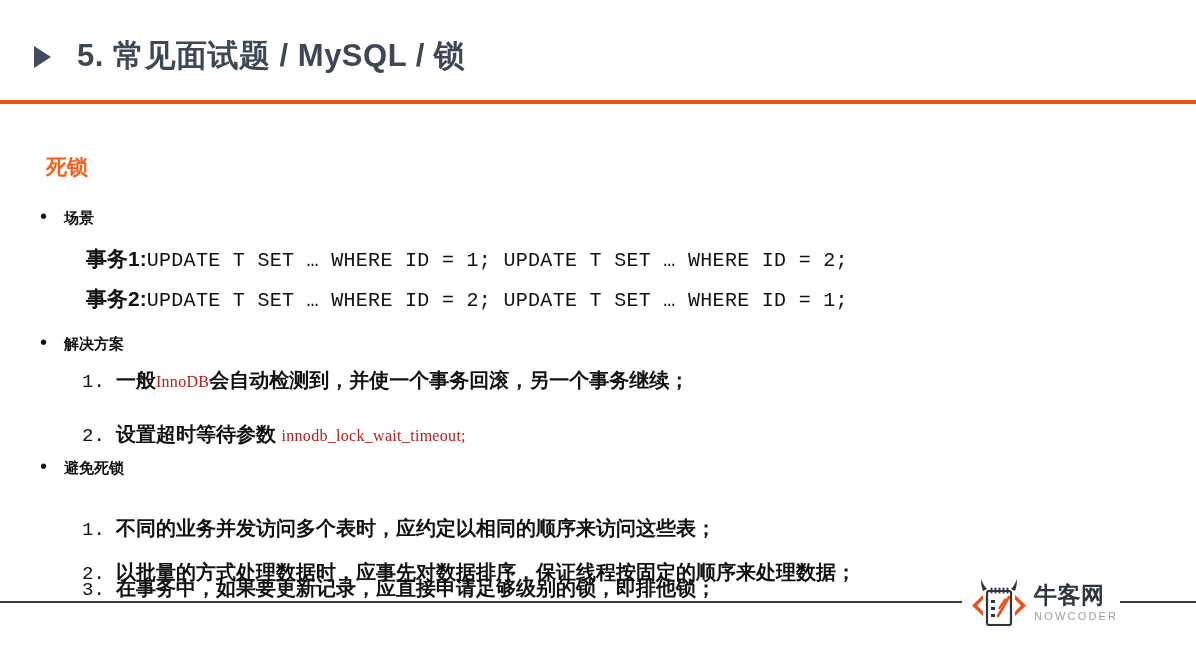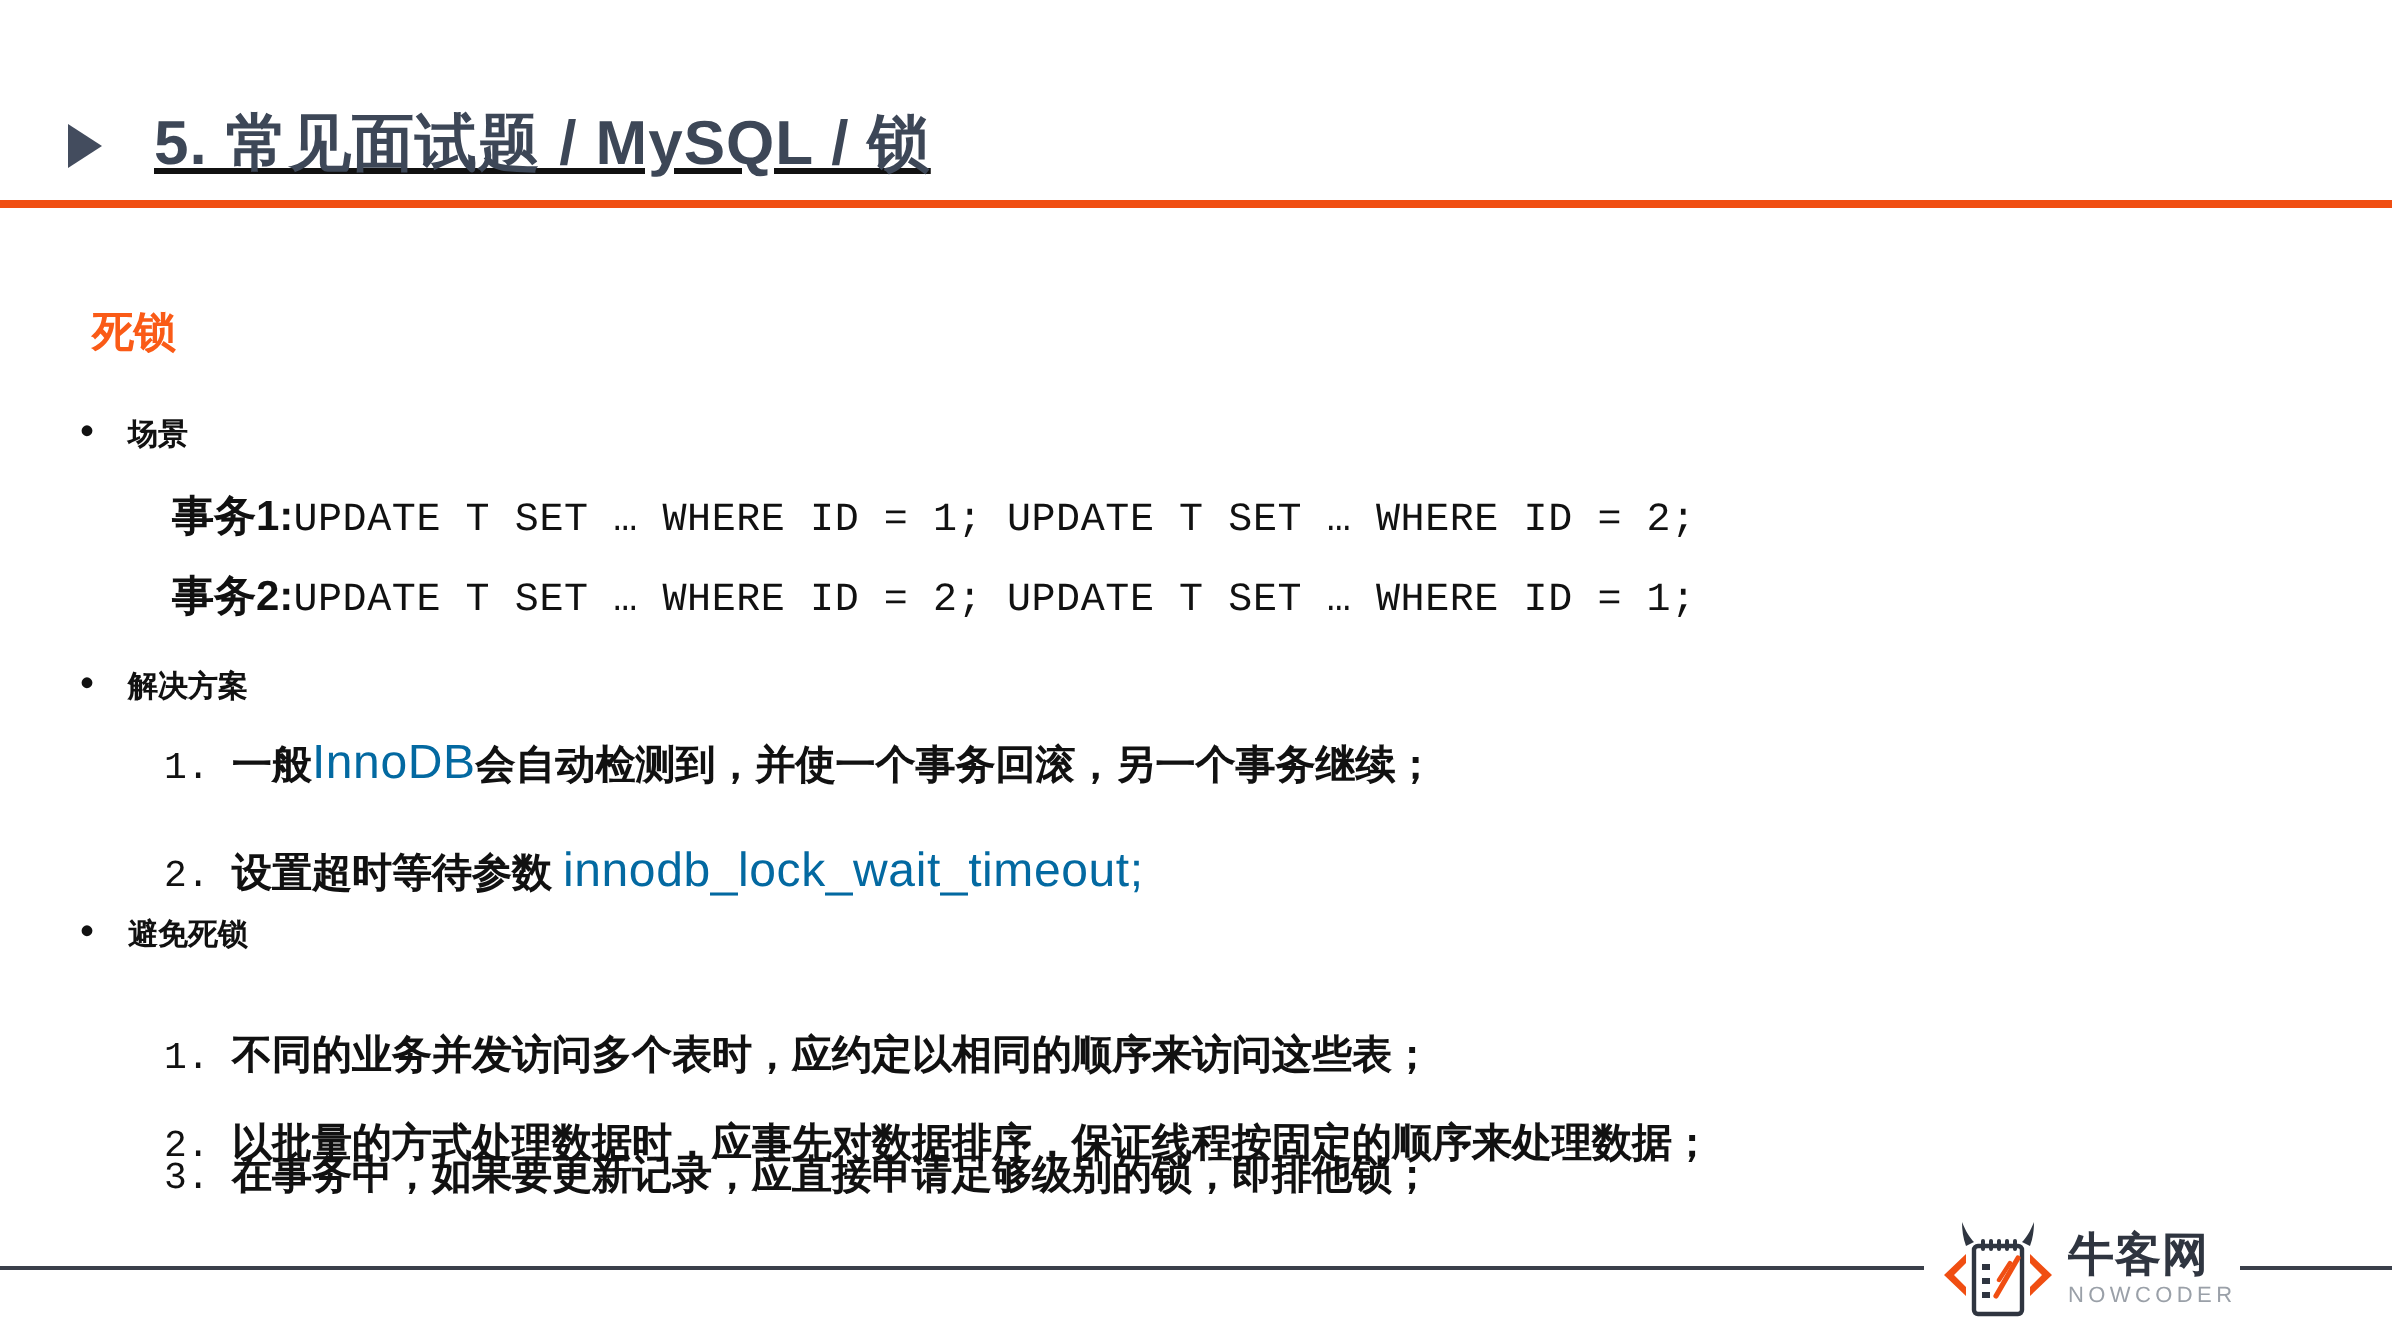--- a/index.html
+++ b/index.html
@@ -20,24 +20,23 @@
   #slide-header {
     position: absolute;
     left: 0;
     top: 0;
     width: 1196px;
     height: 104px;
   }
   #title-row {
     position: absolute;
     left: 34px;
-    top: 56px;
+    top: 40px;
     display: flex;
     align-items: center;
-    text-decoration: underline;
   }
   #title-marker {
     width: 0;
     height: 0;
     border-left: 17px solid #434c5e;
     border-top: 11px solid transparent;
     border-bottom: 11px solid transparent;
     margin-right: 26px;
     margin-top: 2px;
   }
@@ -128,32 +127,32 @@
     font-size: 19px;
     color: #111;
   }
   .num-row .cn {
     font-size: 20px;
     font-weight: bold;
     color: #111;
     text-align: right;
   }
   .num-row .mono {
-    font-family: Liberation Sans, sans-serif;
-    font-size: 24px;
+    font-family: Liberation Serif, serif;
+    font-size: 16px;
     font-weight: normal;
-    color: #0369a1;
+    color: #b91c1c;
     letter-spacing: 0.3px;
   }
 
   
   #slide-footer {
     position: absolute;
     left: 0;
-    top: 604px;
+    top: 572px;
     width: 1196px;
     height: 64px;
   }
   #footer-rule-left {
     position: absolute;
     left: 0;
     top: 29px;
     width: 962px;
     height: 2px;
     background: #3a3f4a;

